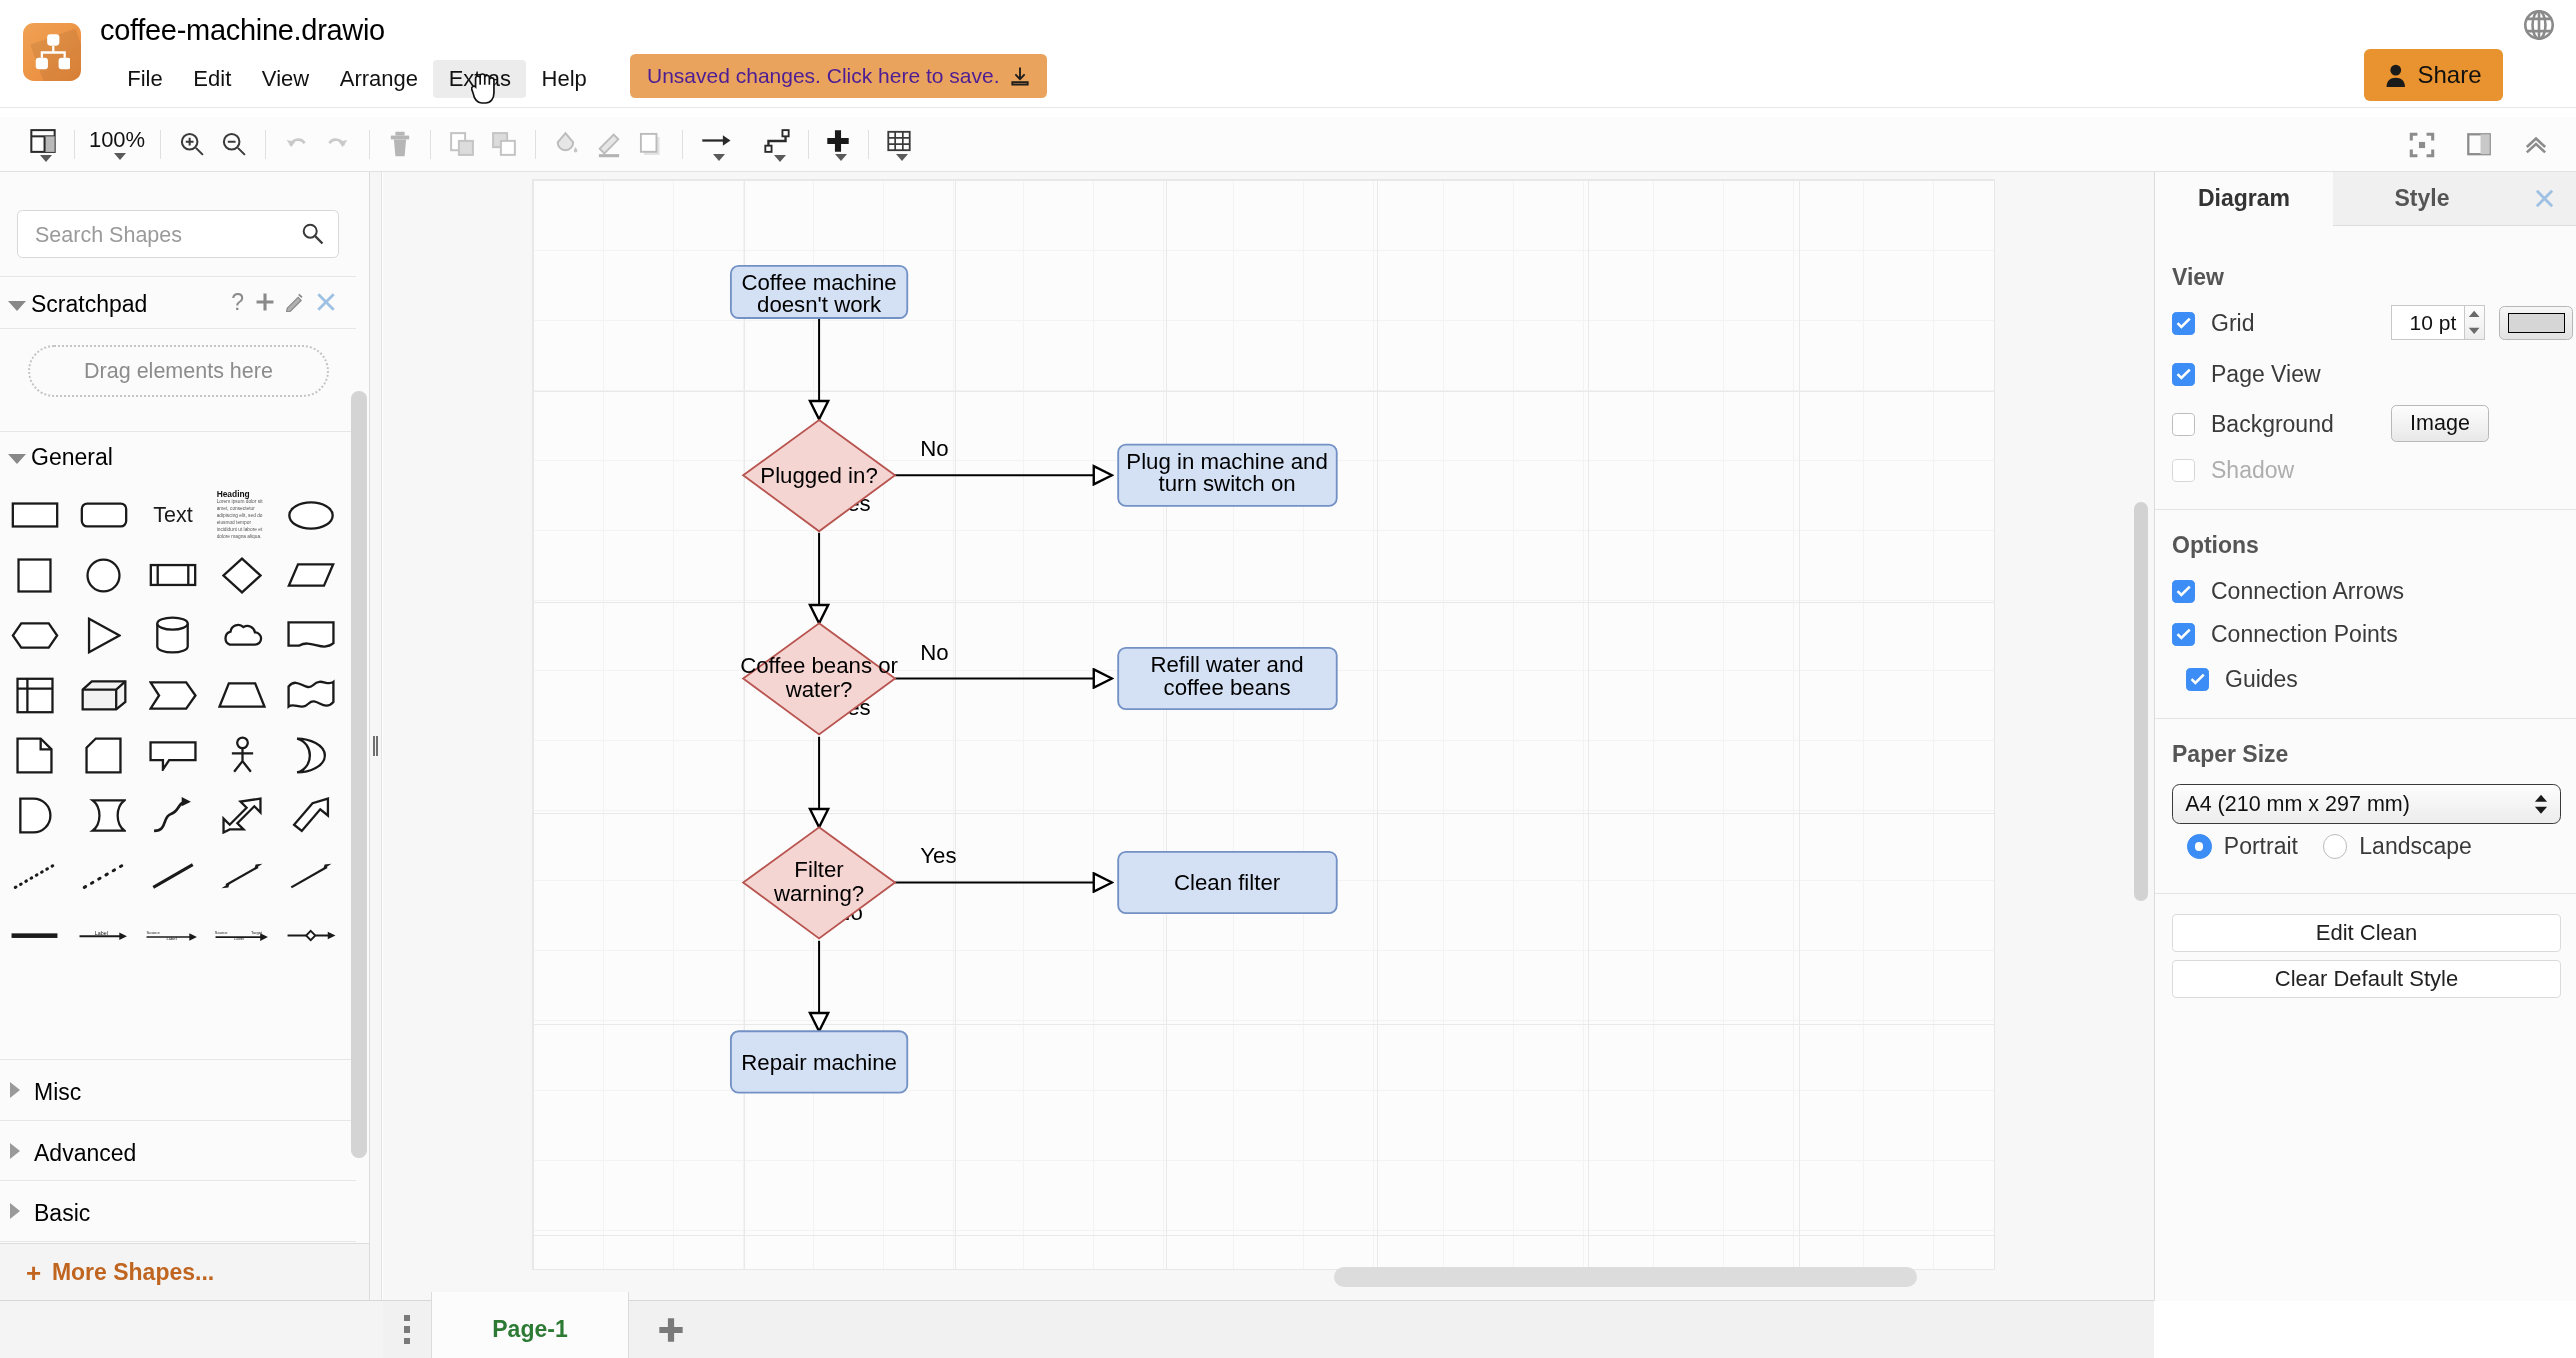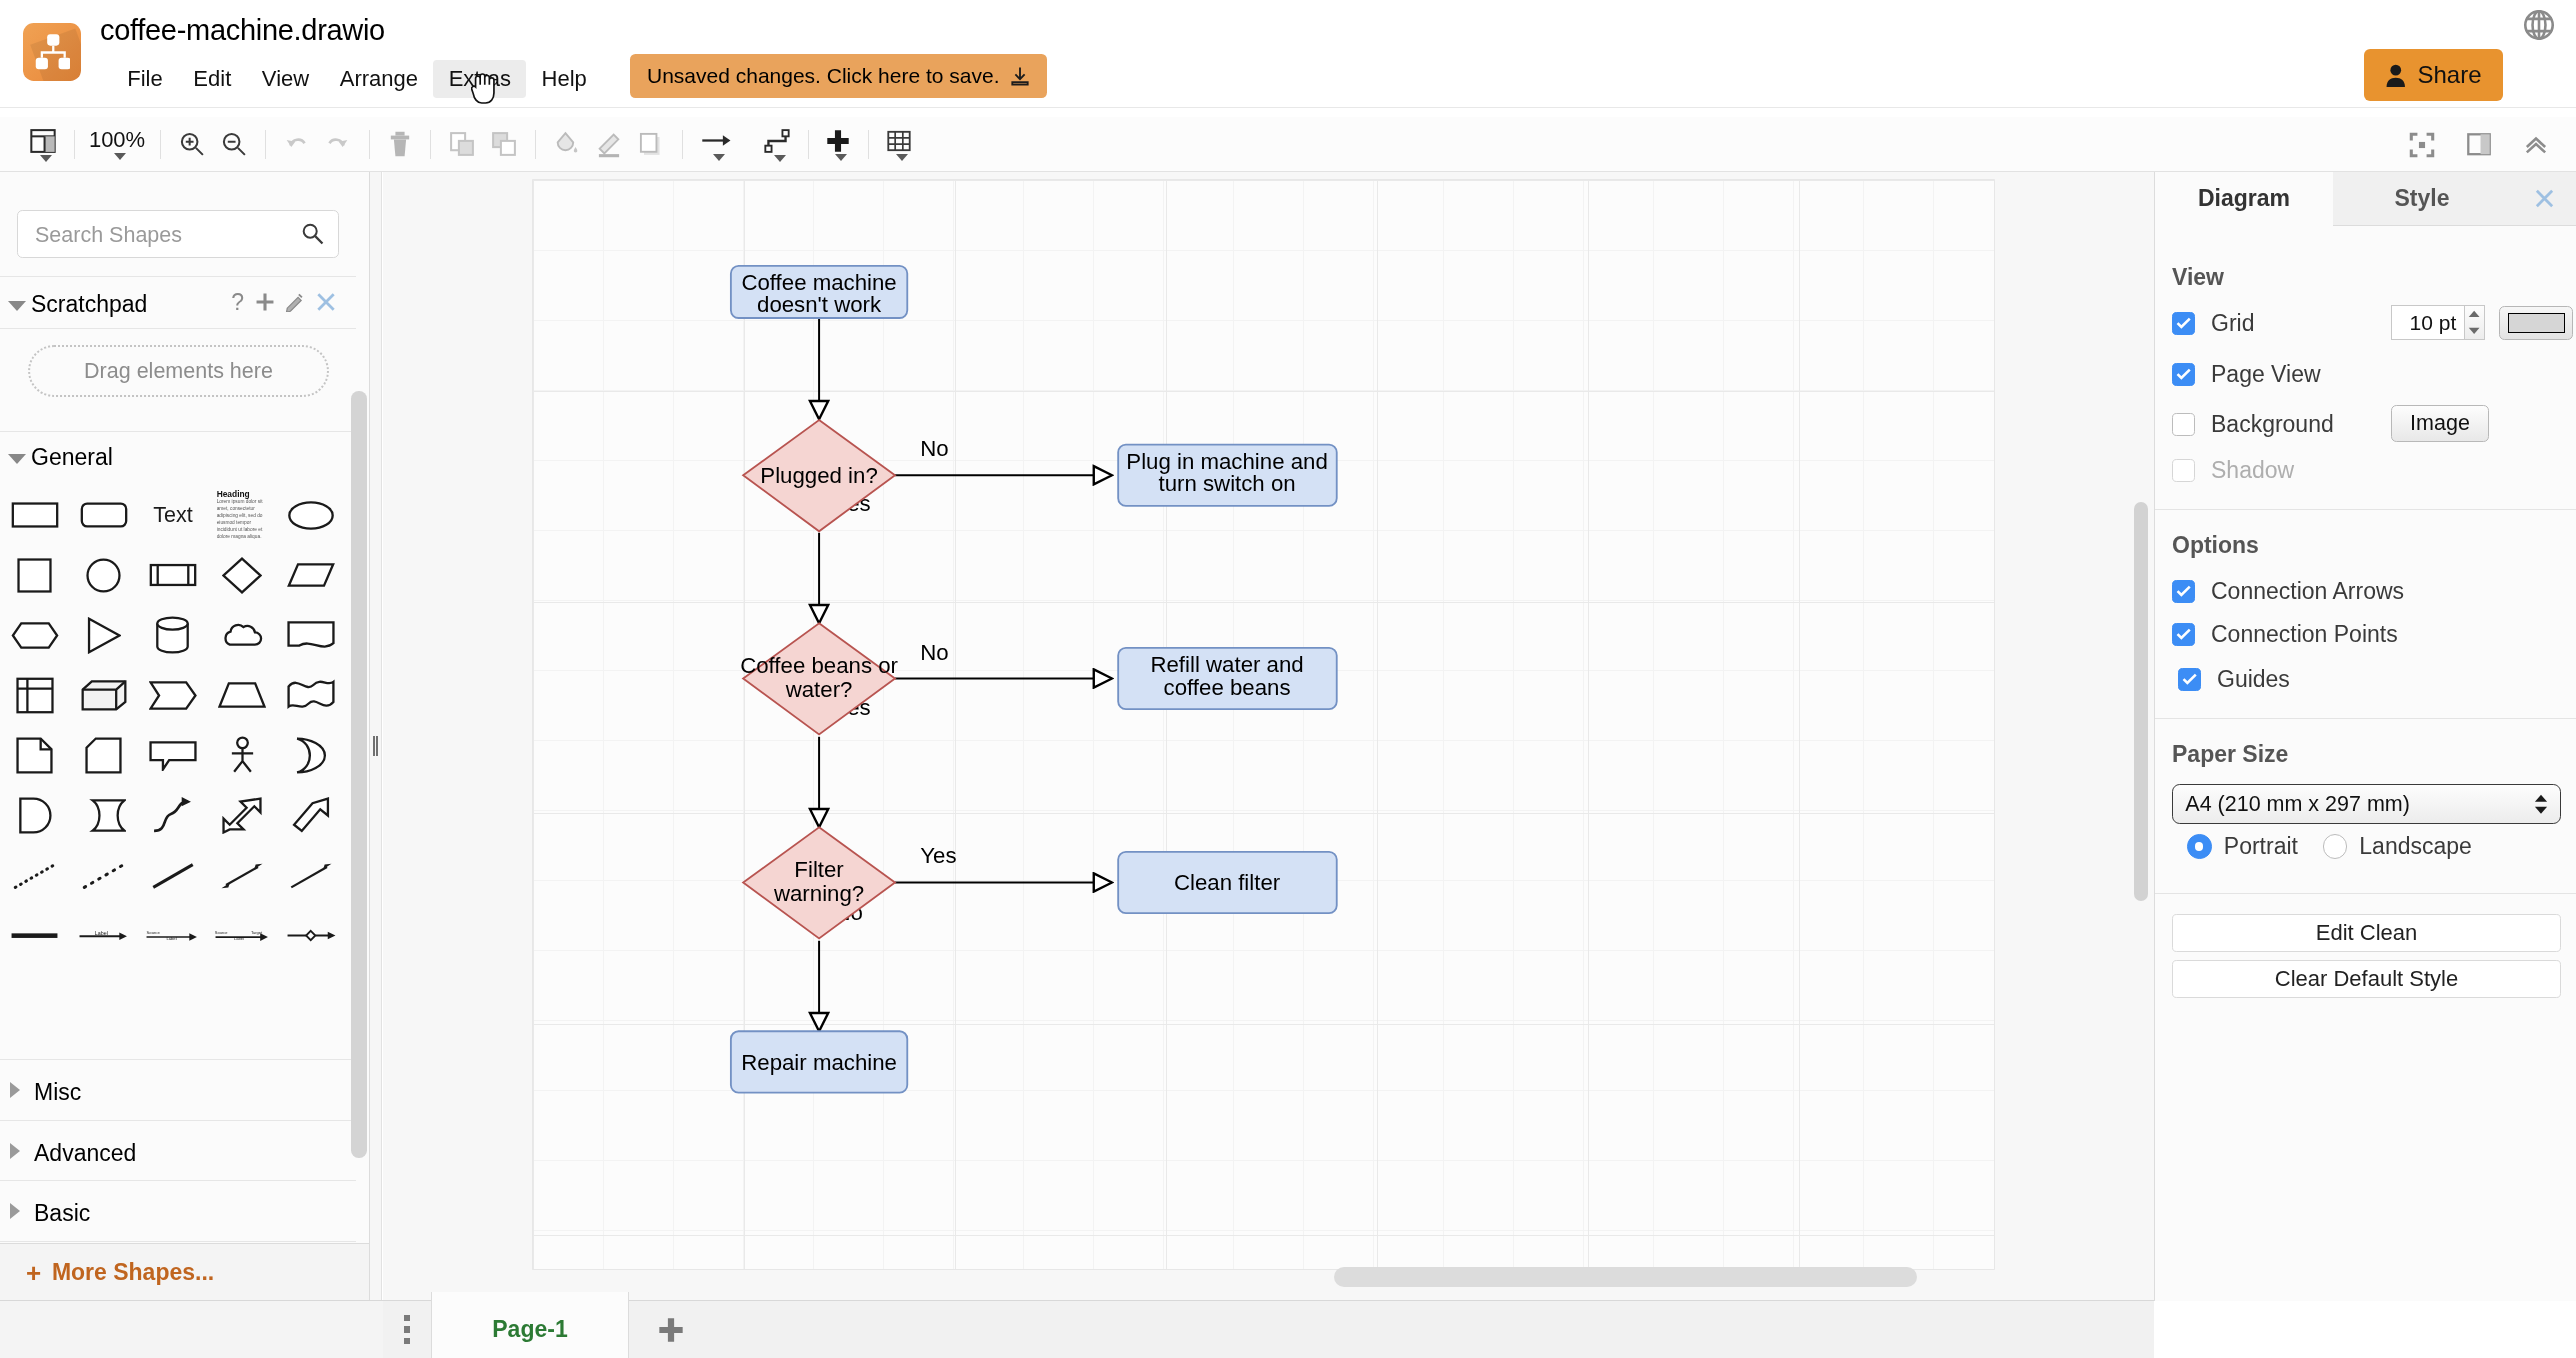--- a/index.html
+++ b/index.html
@@ -23,21 +23,21 @@
   #app-logo svg { position:absolute; left:12.3px; top:10.7px; }
   #file-title { position:absolute; left:100px; top:14px; font-size:29px; color:#000;
                 letter-spacing:-0.3px; }
   #menubar { position:absolute; left:112px; top:60px; display:flex; align-items:center; gap:0; }
   .menu-item { font-size:22px; color:#111; padding:6.1px 15.3px; border-radius:3.8px; cursor:default;
                white-space:nowrap; }
   .menu-item.active { background:#ececec; }
   #unsaved-banner { position:absolute; left:630px; top:54px; height:44px; background:#e9a35c;
                     border-radius:5.4px; display:flex; align-items:center; gap:10.7px;
                     padding:0 17px; cursor:pointer; }
-  #unsaved-banner .txt { font-size:21px; color:#000000; }
+  #unsaved-banner .txt { font-size:21px; color:#4c1d95; }
   #share-btn { position:absolute; right:73px; top:41px; height:52px; background:#e8932f;
                border-radius:6.1px; display:flex; align-items:center; gap:10.7px; padding:0 21.5px;
                cursor:pointer;margin-top:8px; }
   #share-btn .txt { font-size:24px; color:#111; }
   #globe-icon { position:absolute; right:21.5px; top:9.2px; width:32px; height:32px; }
 
   
   #toolbar { position:absolute; left:0; top:117px; width:2576px; height:55px;
              background:#fcfcfc; border-bottom:0.8px solid #e2e2e2;
              display:flex; align-items:center; padding-left:21.5px; }
@@ -857,21 +857,21 @@
       <span class="cb-label">Connection Arrows</span>
     </div>
     <div class="fp-check-row" style="left:17px; top:449px;">
       <div class="cb on">
         <svg width="15.3" height="12.3" viewBox="0 0 20 16">
             <path d="M2 8 L7 13 L18 2" stroke="#fff" stroke-width="3.4" fill="none"></path>
           </svg>
       </div>
       <span class="cb-label">Connection Points</span>
     </div>
-    <div class="fp-check-row" style="left:15px; top:494px;padding-left:8px;">
+    <div class="fp-check-row" style="left:23px; top:494px;padding-left:8px;">
       <div class="cb on">
         <svg width="15.3" height="12.3" viewBox="0 0 20 16">
             <path d="M2 8 L7 13 L18 2" stroke="#fff" stroke-width="3.4" fill="none"></path>
           </svg>
       </div>
       <span class="cb-label">Guides</span>
     </div>
 
     <div class="fp-divider" style="top:546px;"></div>
 

